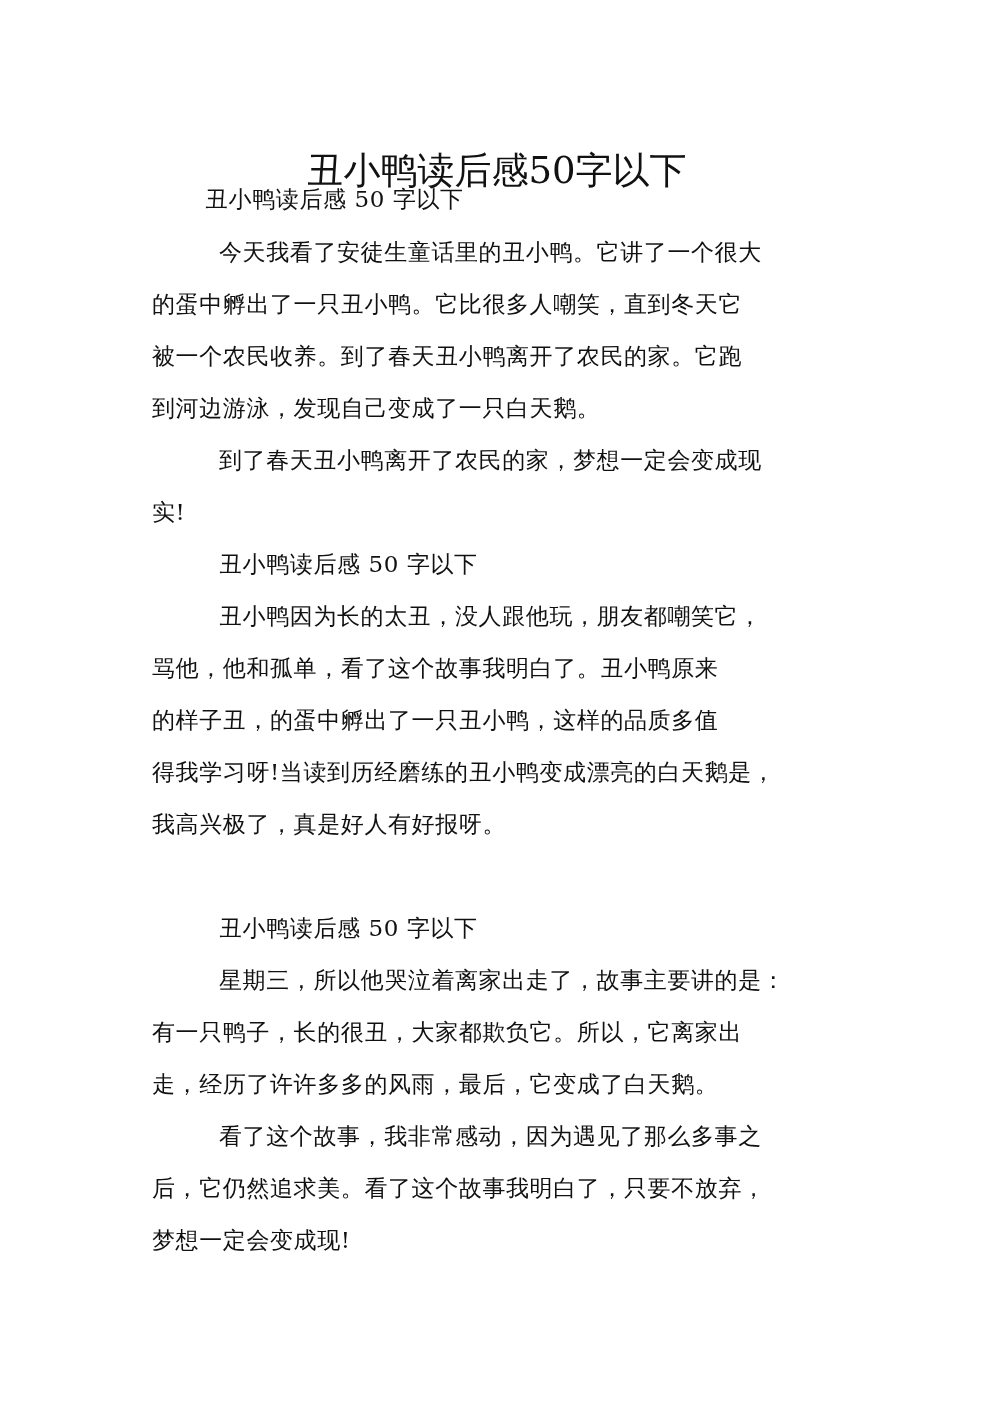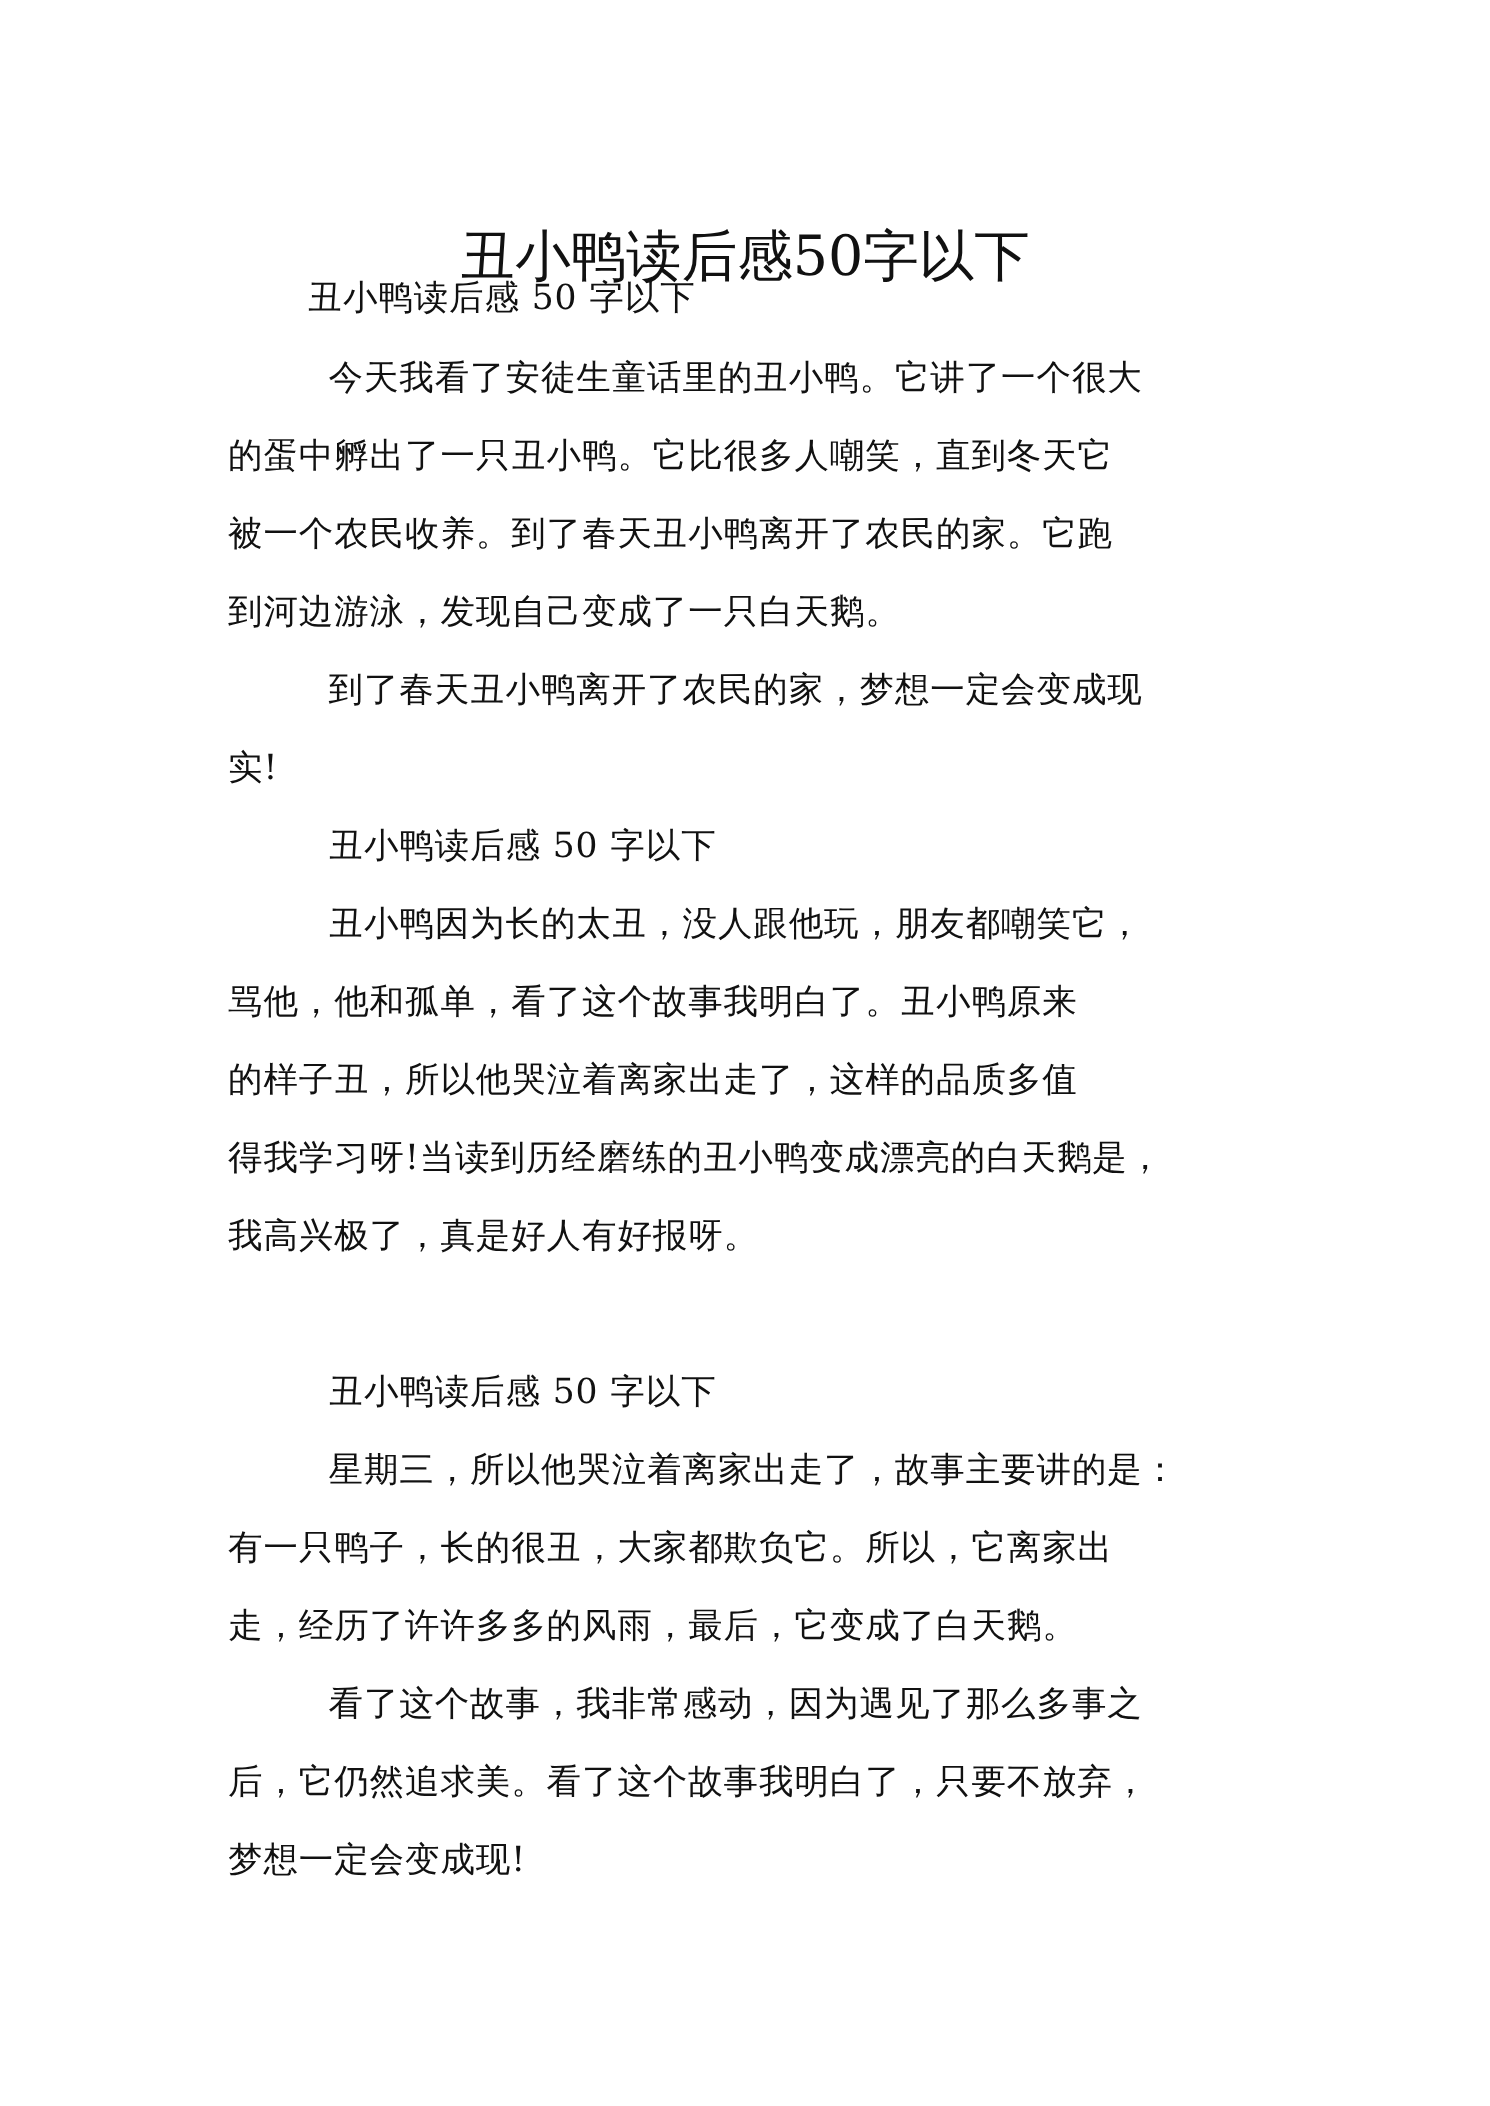--- a/index.html
+++ b/index.html
@@ -58,21 +58,21 @@
     <div class="line" style="top:391px">到河边游泳，发现自己变成了一只白天鹅。</div>
 
     <div class="line indent" style="top:443px">到了春天丑小鸭离开了农民的家，梦想一定会变成现</div>
     <div class="line" style="top:495px">实!</div>
   </div>
 
   <div>
     <div class="line indent" style="top:547px">丑小鸭读后感 50 字以下</div>
     <div class="line indent" style="top:599px">丑小鸭因为长的太丑，没人跟他玩，朋友都嘲笑它，</div>
     <div class="line" style="top:651px">骂他，他和孤单，看了这个故事我明白了。丑小鸭原来</div>
-    <div class="line" style="top:703px">的样子丑，所以他哭泣着离家出走了，这样的品质多值</div>
+    <div class="line" style="top:703px">的样子丑，的蛋中孵出了一只丑小鸭，这样的品质多值</div>
     <div class="line" style="top:755px">得我学习呀!当读到历经磨练的丑小鸭变成漂亮的白天鹅是，</div>
     <div class="line" style="top:807px">我高兴极了，真是好人有好报呀。</div>
   </div>
 
   <div>
     <div class="line indent" style="top:911px">丑小鸭读后感 50 字以下</div>
     <div class="line indent" style="top:963px">星期三，所以他哭泣着离家出走了，故事主要讲的是：</div>
     <div class="line" style="top:1015px">有一只鸭子，长的很丑，大家都欺负它。所以，它离家出</div>
     <div class="line" style="top:1067px">走，经历了许许多多的风雨，最后，它变成了白天鹅。</div>
 

